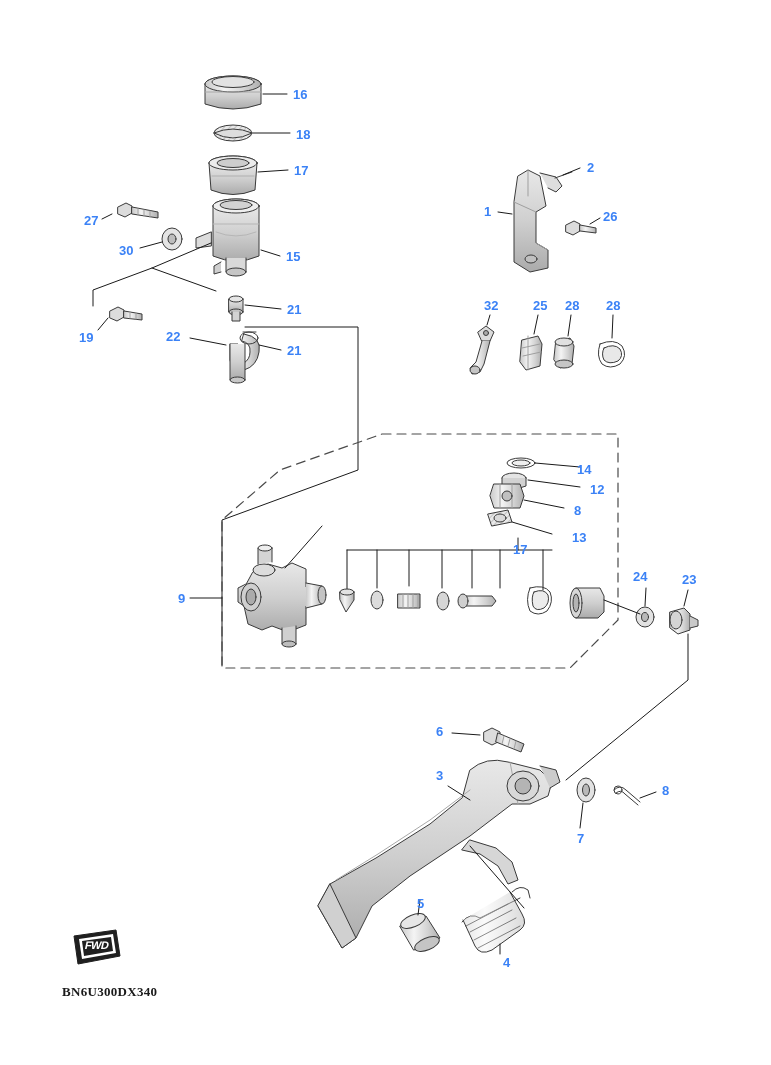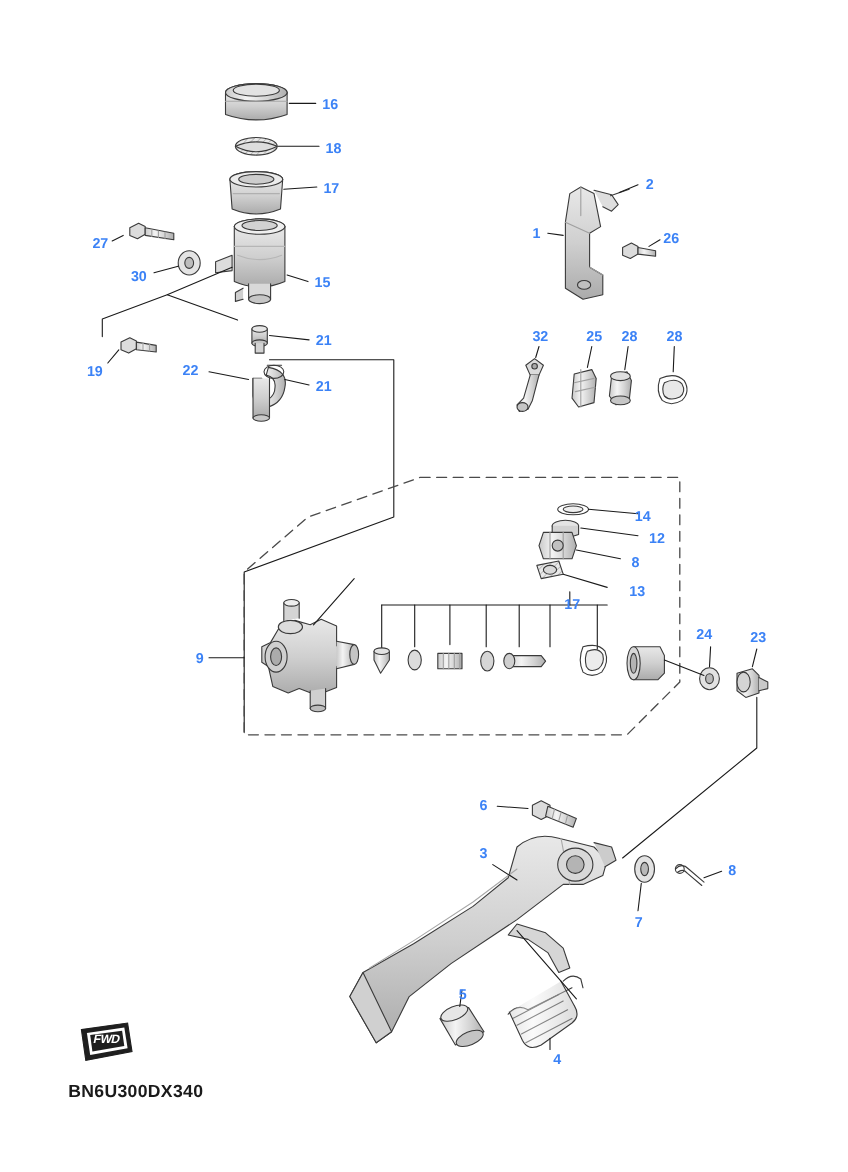--- a/index.html
+++ b/index.html
@@ -30,22 +30,22 @@
     font-size: 13px;
     font-weight: bold;
     color: #3b82f6;
     white-space: nowrap;
     line-height: 1;
   }
   #part-code {
     position: absolute;
     left: 62px;
     top: 984px;
-    font-family: Liberation Sans, sans-serif;
-    font-size: 16px;
+    font-family: Liberation Serif, serif;
+    font-size: 13px;
     font-weight: bold;
     color: #1a1a1a;
     letter-spacing: 0.3px;
   }
   #fwd-badge {
     position: absolute;
     left: 72px;
     top: 930px;
     width: 48px;
     height: 34px;

